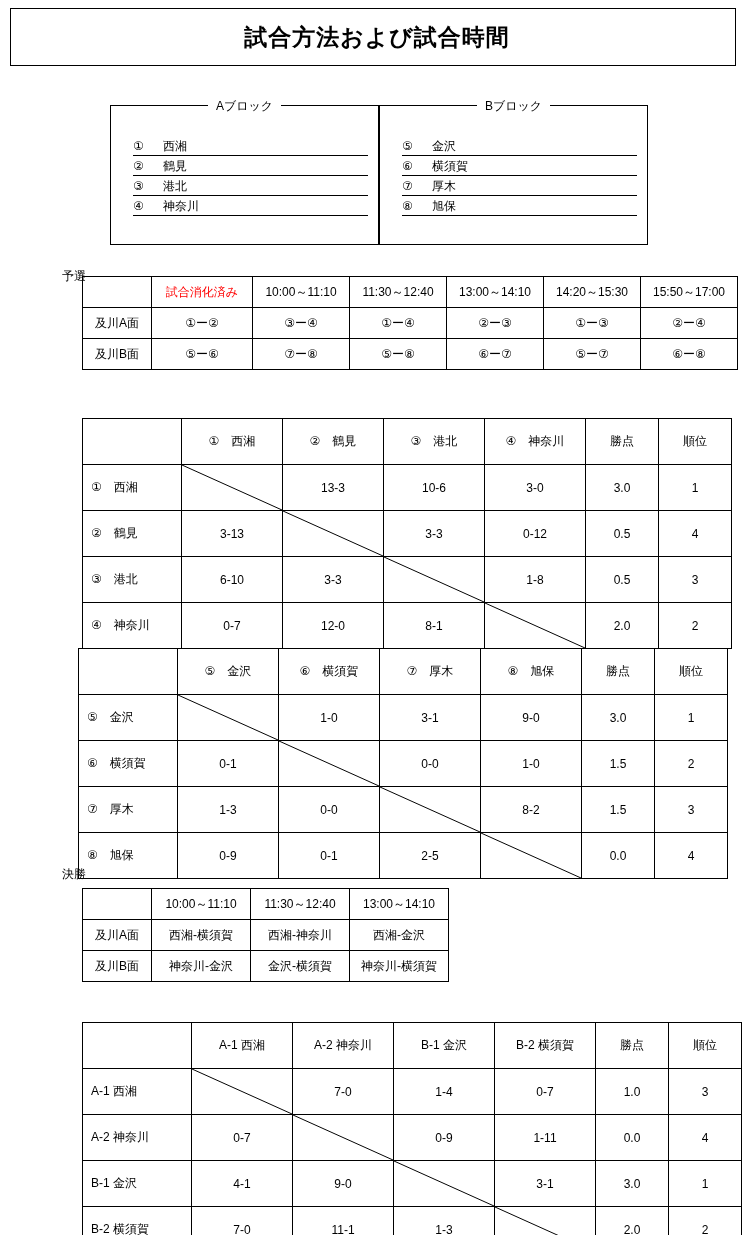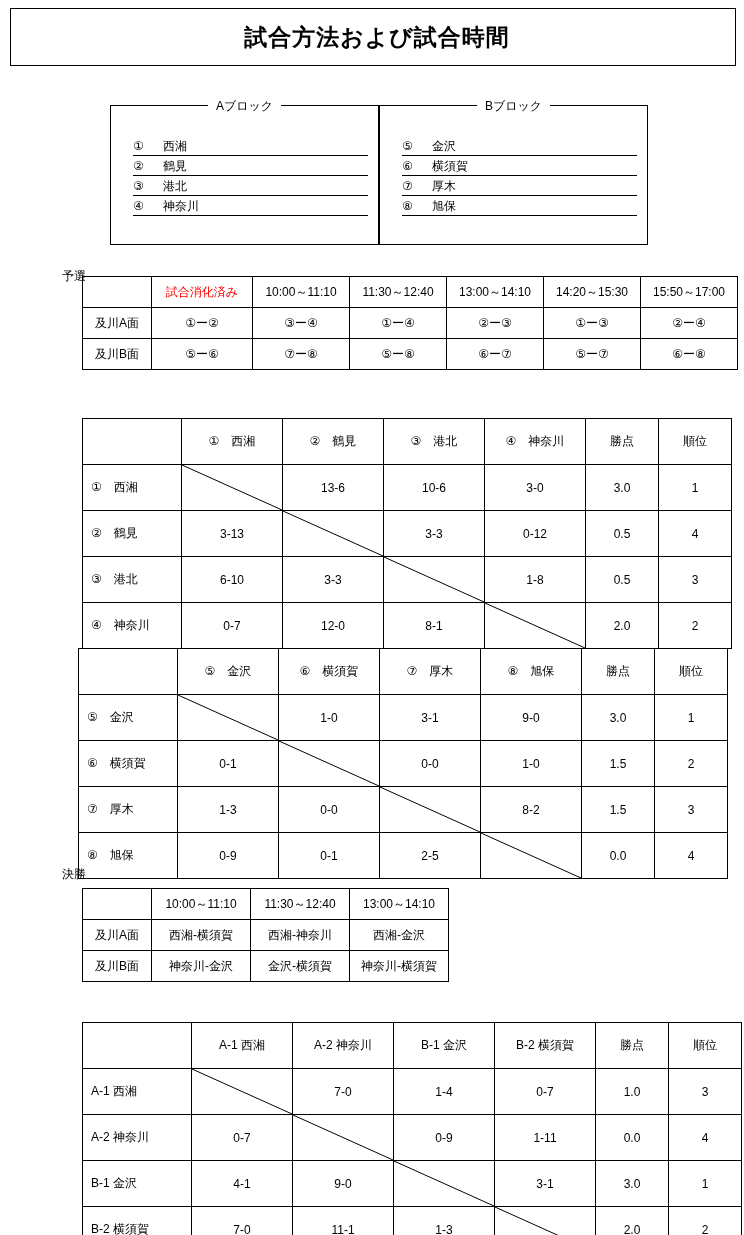--- a/index.html
+++ b/index.html
@@ -205,21 +205,21 @@
     <td class="pt-col">勝点</td>
     <td class="rank-col">順位</td>
   </tr>
   <tr>
     <td class="name-col">①　西湘</td>
     <td class="diag">
           <svg viewBox="0 0 100 46" preserveAspectRatio="none">
             <line x1="0" y1="0" x2="100" y2="46" stroke="#000" stroke-width="1"></line>
           </svg>
         </td>
-    <td>13-6</td>
+    <td>13-3</td>
     <td>10-6</td>
     <td>3-0</td>
     <td>3.0</td>
     <td>1</td>
   </tr>
   <tr>
     <td class="name-col">②　鶴見</td>
     <td>3-13</td>
     <td class="diag">
           <svg viewBox="0 0 100 46" preserveAspectRatio="none">

